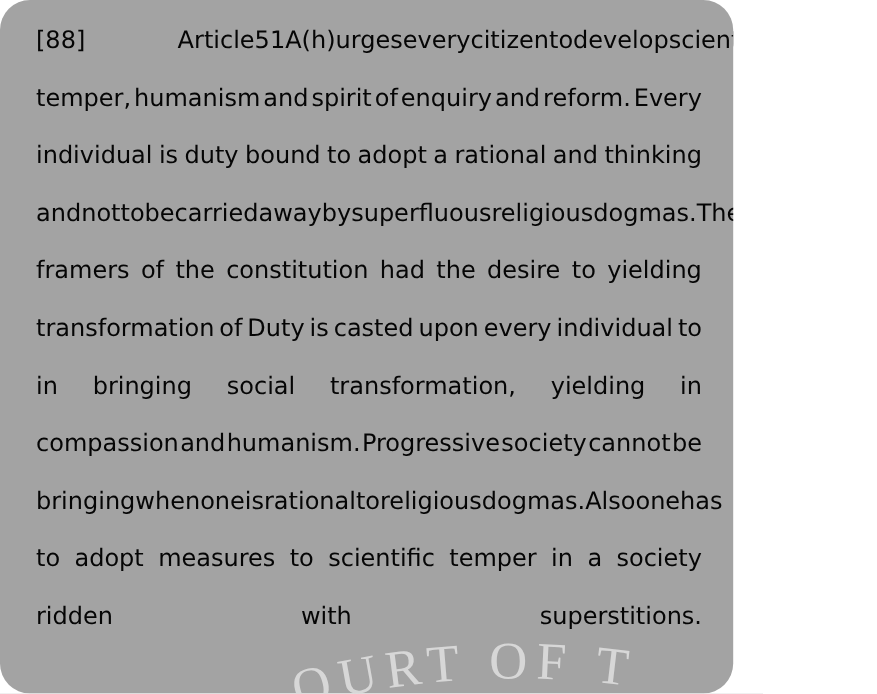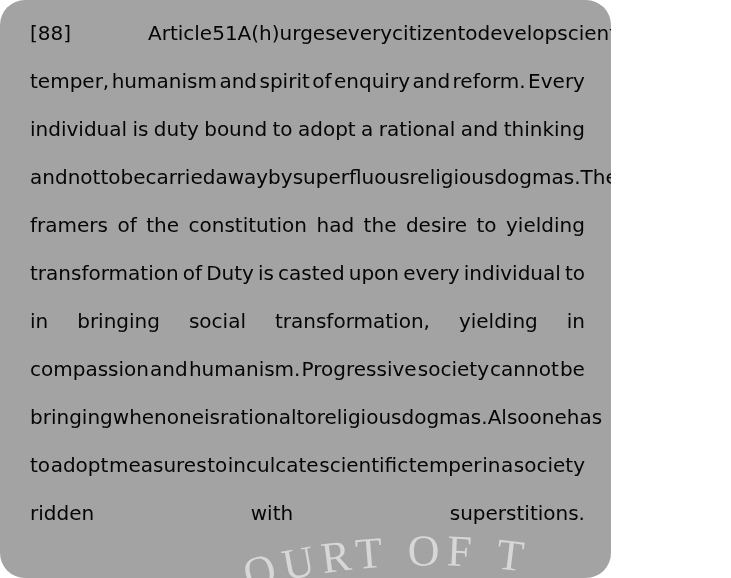--- a/index.html
+++ b/index.html
@@ -161,21 +161,20 @@
           <span class="word">dogmas.</span>
           <span class="word">Also</span>
           <span class="word">one</span>
           <span class="word">has</span>
         </div>
         <div class="line">
           <span class="word">to</span>
           <span class="word">adopt</span>
           <span class="word">measures</span>
           <span class="word">to</span>
-          <span class="word">inculcate</span>
           <span class="word">scientific</span>
           <span class="word">temper</span>
           <span class="word">in</span>
           <span class="word">a</span>
           <span class="word">society</span>
         </div>
         <div class="line last">
           <span class="word">ridden</span>
           <span class="word">with</span>
           <span class="word">superstitions.</span>

